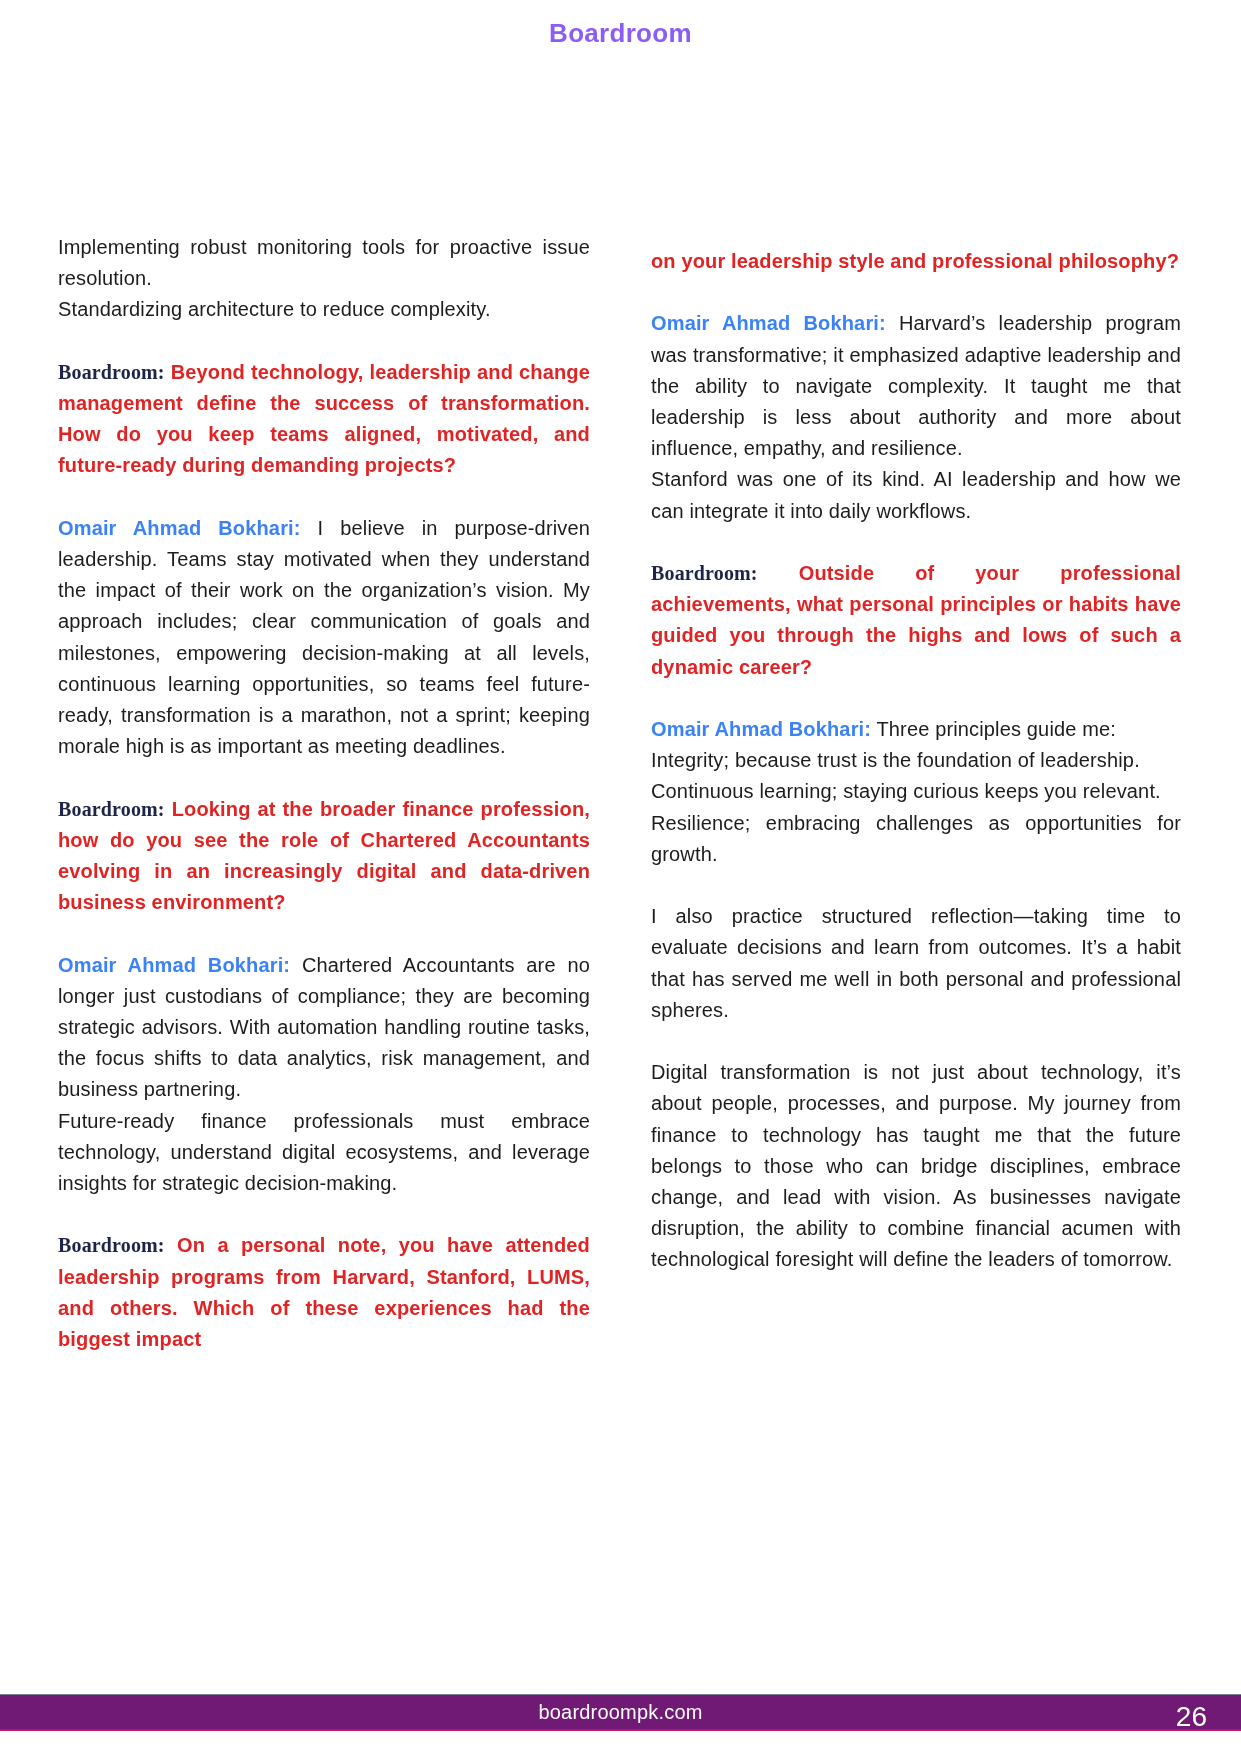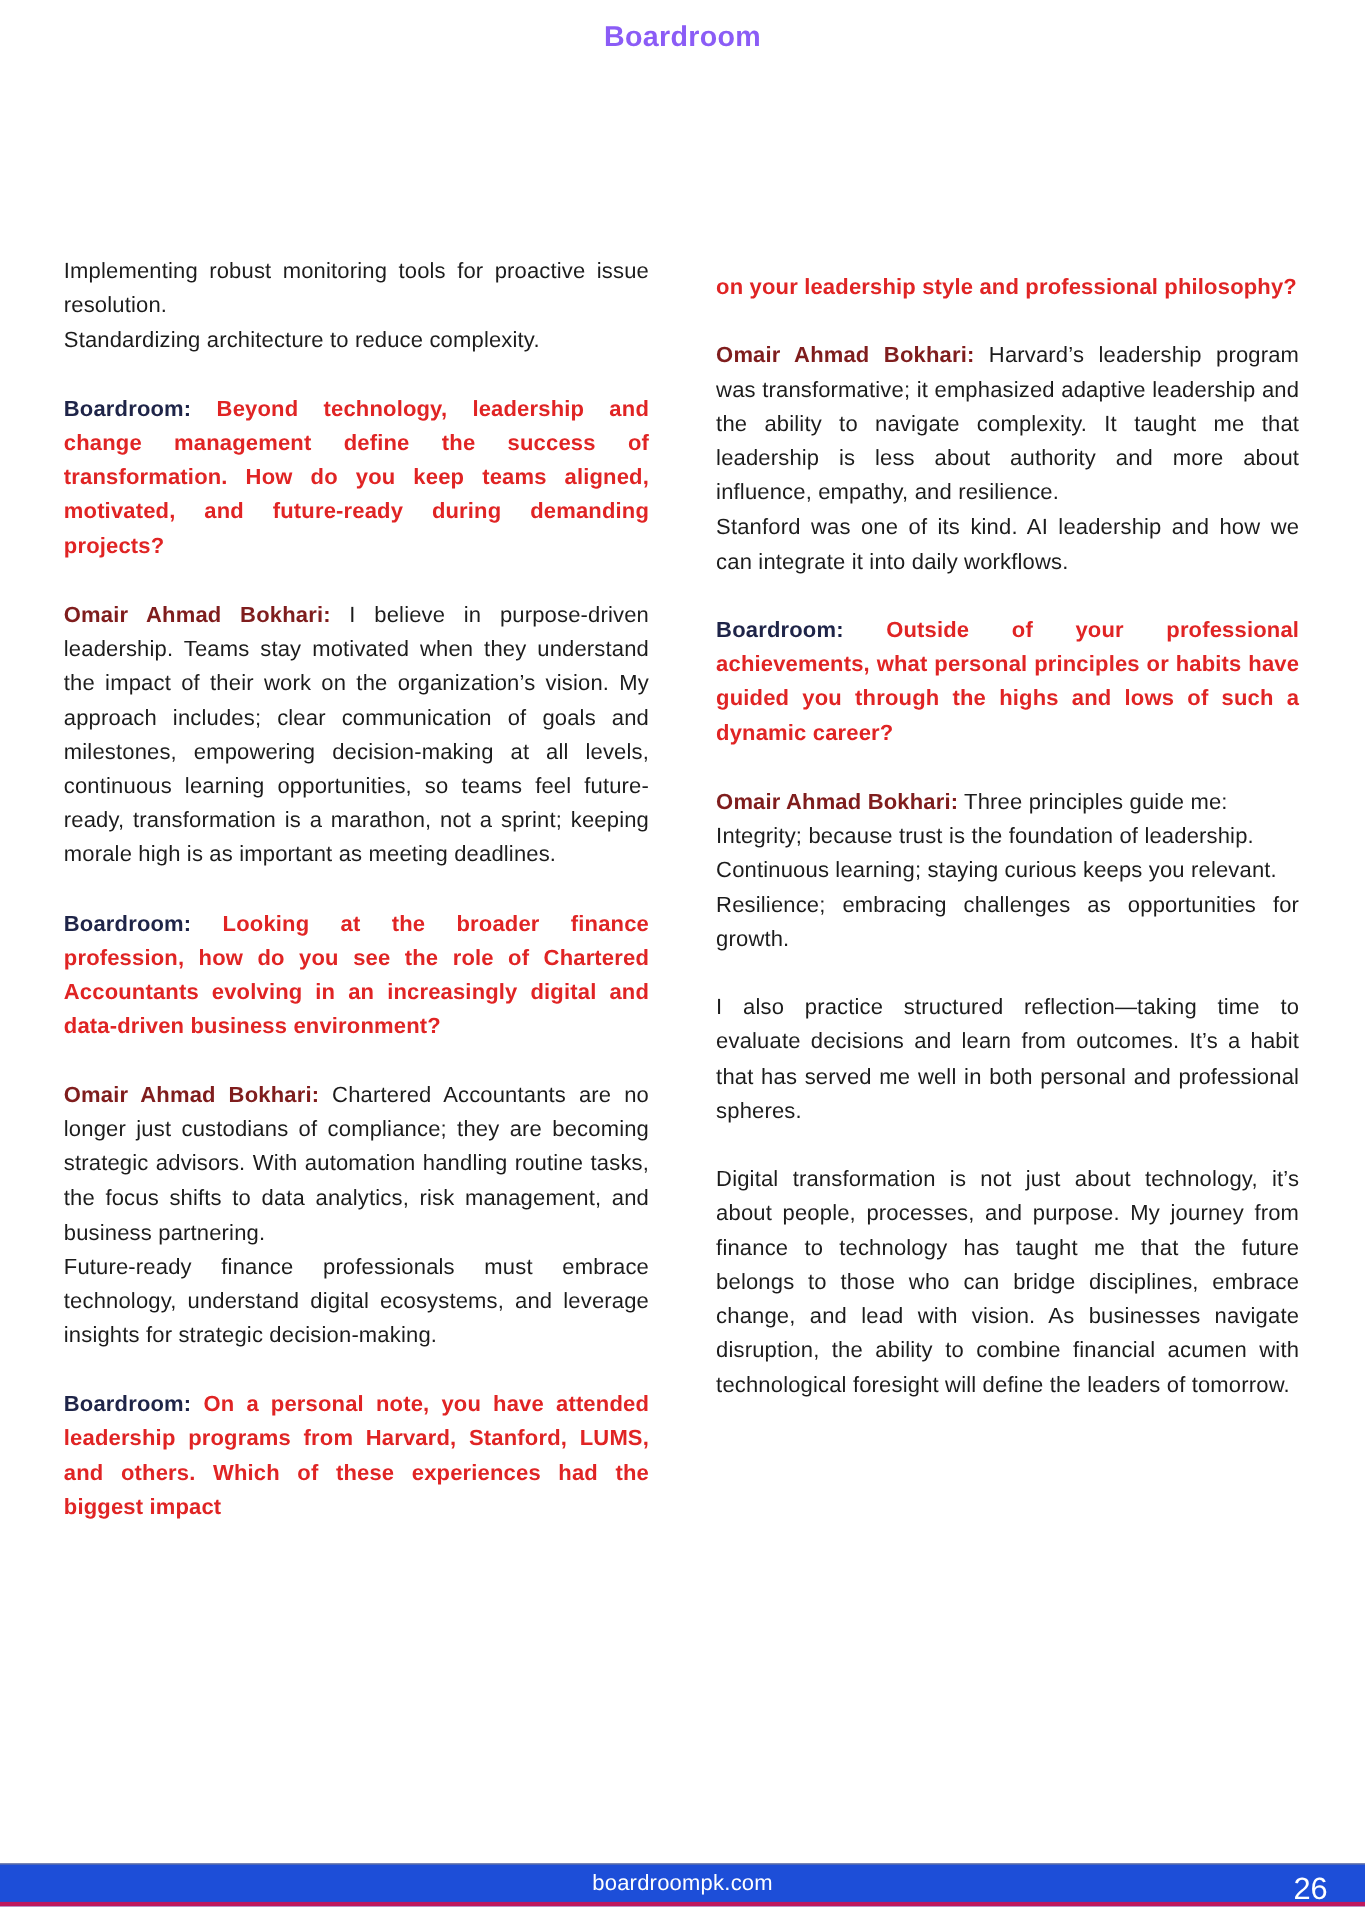--- a/index.html
+++ b/index.html
@@ -28,32 +28,32 @@
       width: 532px;
       font-size: 20px;
       line-height: 31.2px;
       text-align: justify;
       letter-spacing: 0.15px;
     }
     .col-left { left: 58px; }
     .col-right { left: 651px; width: 530px; margin-top: 14px; }
     .para { margin: 0; }
     .gap { height: 31.2px; }
-    .q-label { color: #1e2448; font-weight: 700; }
+    .q-label { color: #1e2448; font-weight: 700; font-family: Liberation Serif, serif; }
     .q-text { color: #e02424; font-weight: 700; }
-    .a-label { color: #7f1d1d; font-weight: 700; }
+    .a-label { color: #3b82f6; font-weight: 700; }
     .footer-bar {
       position: absolute;
       left: 0;
       top: 1694px;
       width: 1241px;
       height: 34px;
-      background: #1d4ed8;
+      background: #701a75;
       border-top: 1px solid #7a7f95;
-      border-bottom: 4px solid #be185d;
+      border-bottom: 2px solid #be185d;
       color: #ffffff;
     }
     .footer-url {
       position: absolute;
       left: 0;
       width: 1241px;
       top: 6px;
       text-align: center;
       font-size: 20px;
       letter-spacing: 0.2px;

